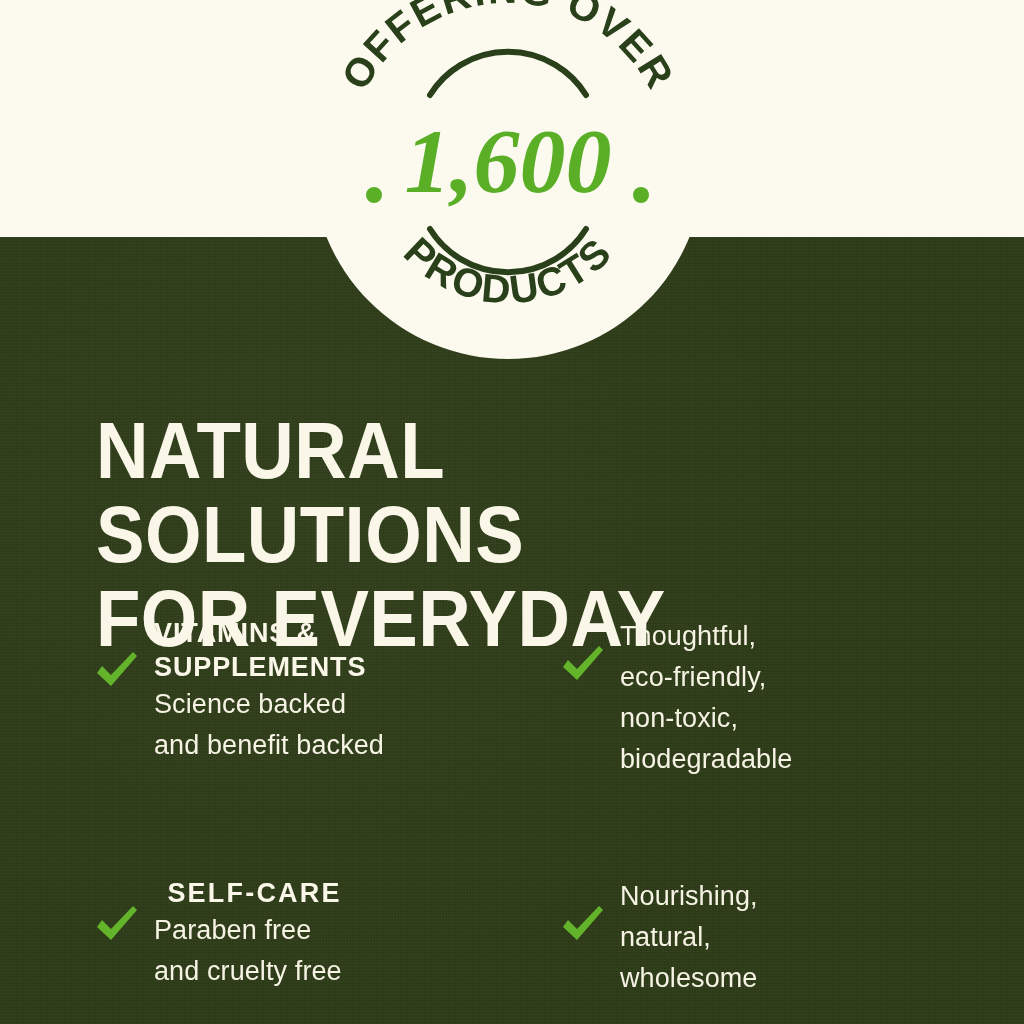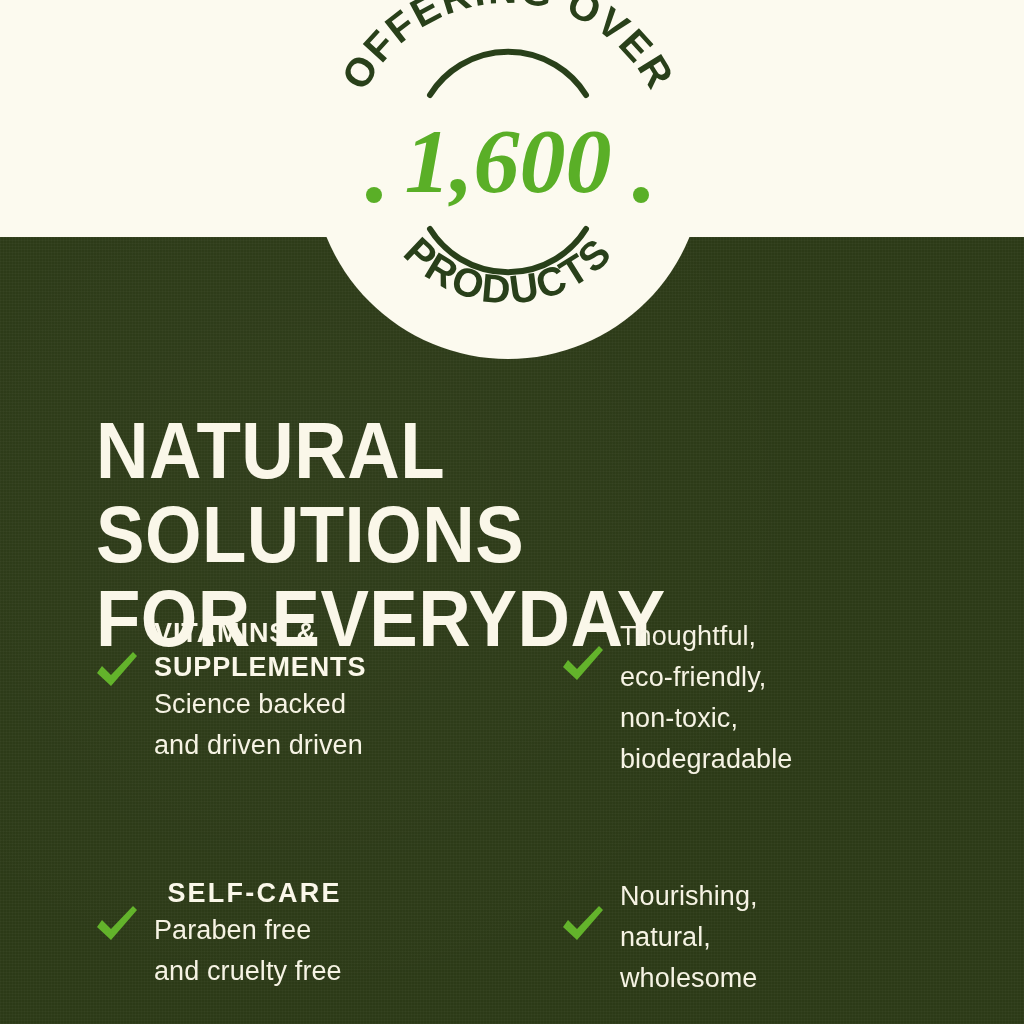--- a/index.html
+++ b/index.html
@@ -187,21 +187,21 @@
       <div class="feat-col left">
         <span class="check">
           <svg viewBox="0 0 46 46" xmlns="http://www.w3.org/2000/svg">
             <path d="M3 25 L8 18 L17 27 L39 4 L43 8 L17 38 Z" fill="#63B32B"></path>
           </svg>
         </span>
         <div class="feat-text">
           <div class="feat-title">VITAMINS &amp;
 SUPPLEMENTS</div>
           <div class="feat-desc">Science backed
-and driven driven</div>
+and benefit backed</div>
         </div>
       </div>
 
       <div class="feat-col right">
         <span class="check">
           <svg viewBox="0 0 46 46" xmlns="http://www.w3.org/2000/svg">
             <path d="M3 25 L8 18 L17 27 L39 4 L43 8 L17 38 Z" fill="#63B32B"></path>
           </svg>
         </span>
         <div class="feat-text">

